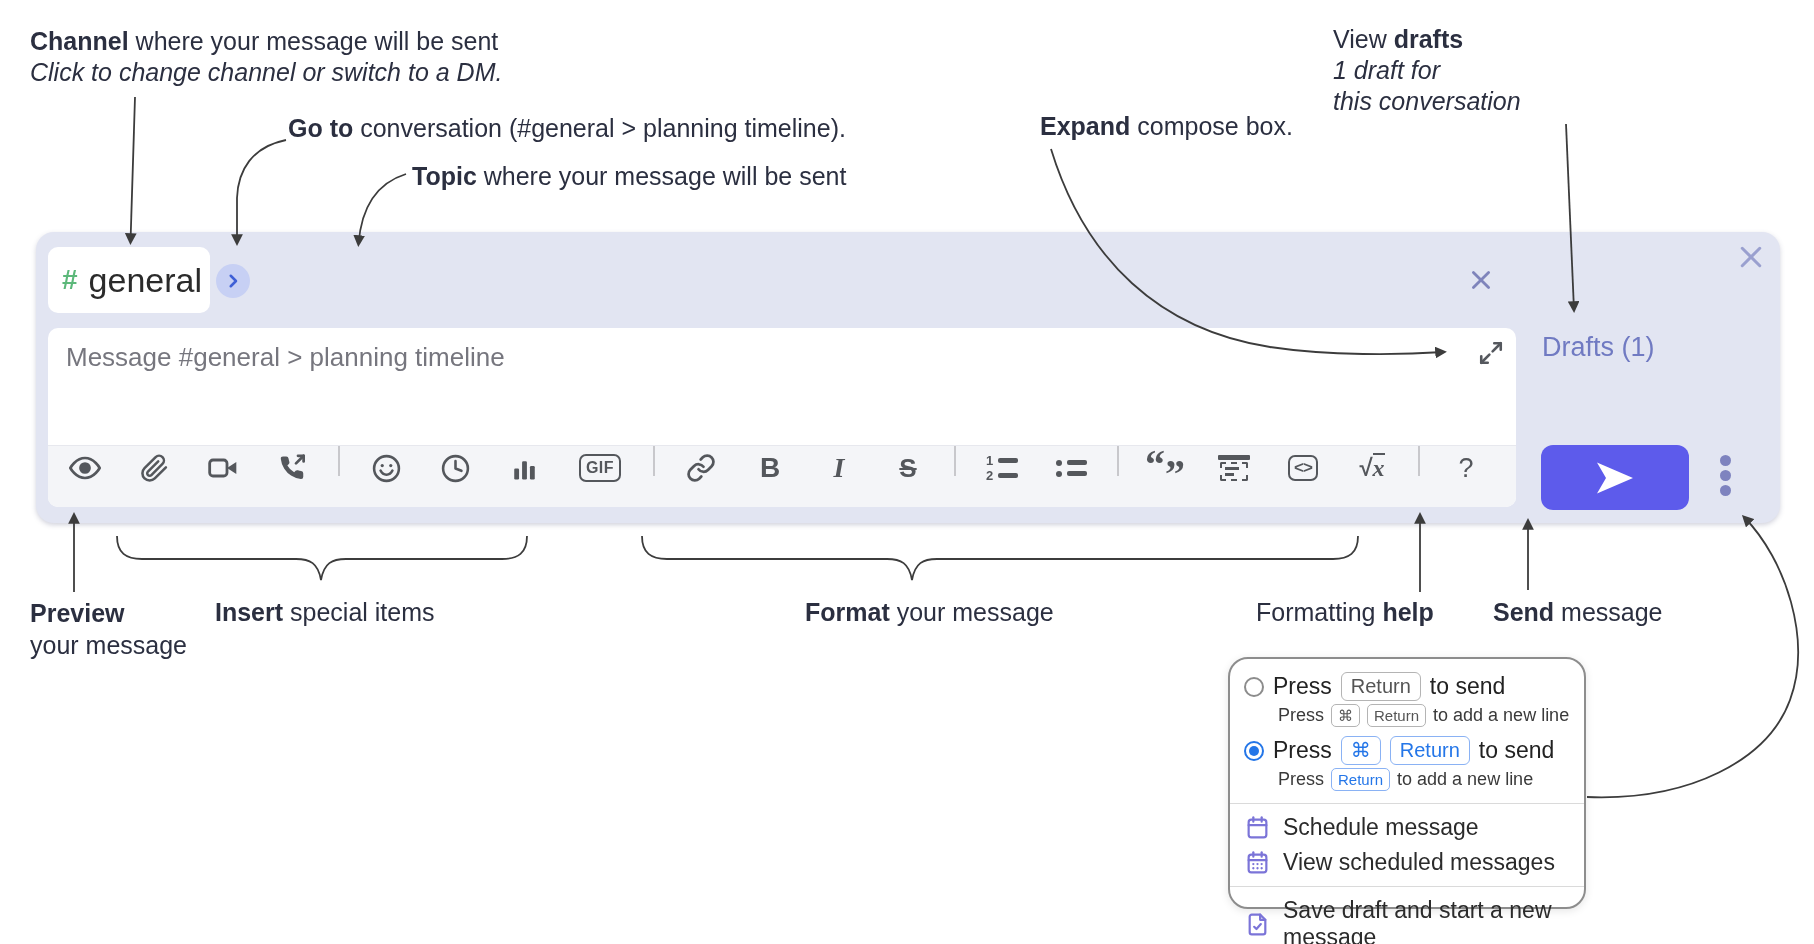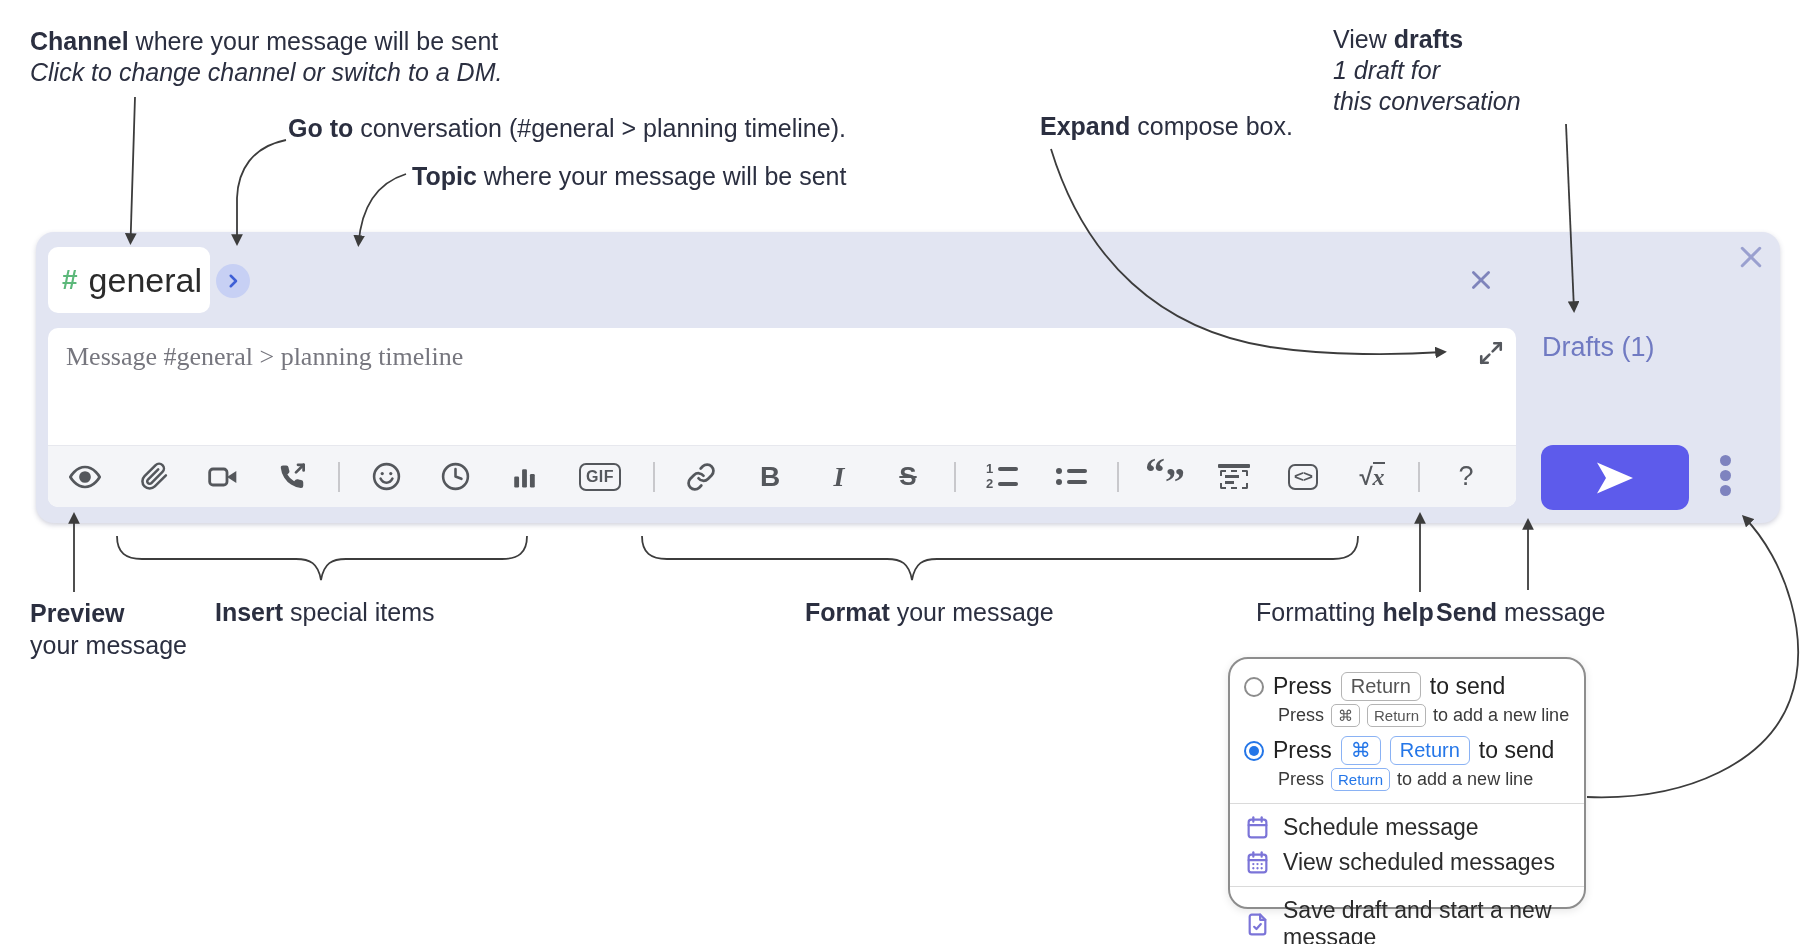--- a/index.html
+++ b/index.html
@@ -31,28 +31,28 @@
 
   .topic-input{position:absolute;left:221px;top:15px;width:1259px;height:66px;box-sizing:border-box;
                background:#fff;border:none;border-radius:10px;font-family:"Liberation Sans",sans-serif;
                font-size:26px;color:#1c1c1c;padding:0 64px 0 18px;outline:none;}
   .topic-clear{position:absolute;left:1432px;top:35px;width:26px;height:26px;cursor:pointer;}
   .close-x{position:absolute;left:1700px;top:10px;width:30px;height:30px;cursor:pointer;}
 
   .msg-box{position:absolute;left:12px;top:96px;width:1468px;height:179px;background:#fff;
            border-radius:10px;}
   .msg-text{position:absolute;left:0;top:0;width:1400px;height:112px;border:none;outline:none;
-            resize:none;background:transparent;font-family:Liberation Serif, serif;
+            resize:none;background:transparent;font-family:Liberation Sans, sans-serif;
             font-size:26px;color:#1c1c1c;padding:14px 0 0 18px;}
   .msg-text::placeholder{color:#76767e;opacity:1;}
   .expand-btn{position:absolute;left:1430px;top:12px;width:26px;height:26px;cursor:pointer;}
 
   .toolbar{position:absolute;left:0;right:0;bottom:0;height:62px;background:#f4f5f8;
            border-top:1px solid #e7e8ee;border-radius:0 0 10px 10px;display:flex;
-           align-items:center;padding-left:14px;column-gap:23px;box-sizing:border-box;}
+           padding-left:14px;column-gap:23px;box-sizing:border-box;}
   .tbtn{width:46px;height:44px;display:flex;align-items:center;justify-content:center;
         color:#54575c;cursor:pointer;flex:0 0 auto;}
   .tbtn.wide{width:60px;}
   .tsep{width:2px;height:30px;background:#c8c8cc;flex:0 0 auto;}
   .glyph-b{font-size:28px;font-weight:bold;}
   .glyph-i{font-family:"Liberation Serif",serif;font-style:italic;font-weight:bold;font-size:28px;}
   .glyph-s{font-size:26px;font-weight:bold;text-decoration:line-through;}
   .gif-box{border:2.5px solid #54575c;border-radius:7px;font-size:16px;font-weight:bold;
            padding:3px 5px;letter-spacing:.5px;}
   .code-box{border:2.5px solid #54575c;border-radius:7px;font-size:17px;font-weight:bold;
@@ -136,21 +136,21 @@
   </div>
 
   <div class="ann" style="left:805px;top:597px;">
     <span class="b">Format</span><span> your message</span>
   </div>
 
   <div class="ann" style="left:1256px;top:597px;">
     <span>Formatting </span><span class="b">help</span>
   </div>
 
-  <div class="ann" style="left:1436px;top:597px;">
+  <div class="ann" style="left:1493px;top:597px;">
     <span class="b">Send</span><span> message</span>
   </div>
 
 
   <div class="compose">
 
     <div class="channel-btn">
       <span class="hash">#</span>
       <span class="chan-name">general</span>
       <svg class="chev" width="19" height="19" viewBox="0 0 24 24" fill="none" stroke="#7d8086" stroke-width="2.6" stroke-linecap="round" stroke-linejoin="round">

